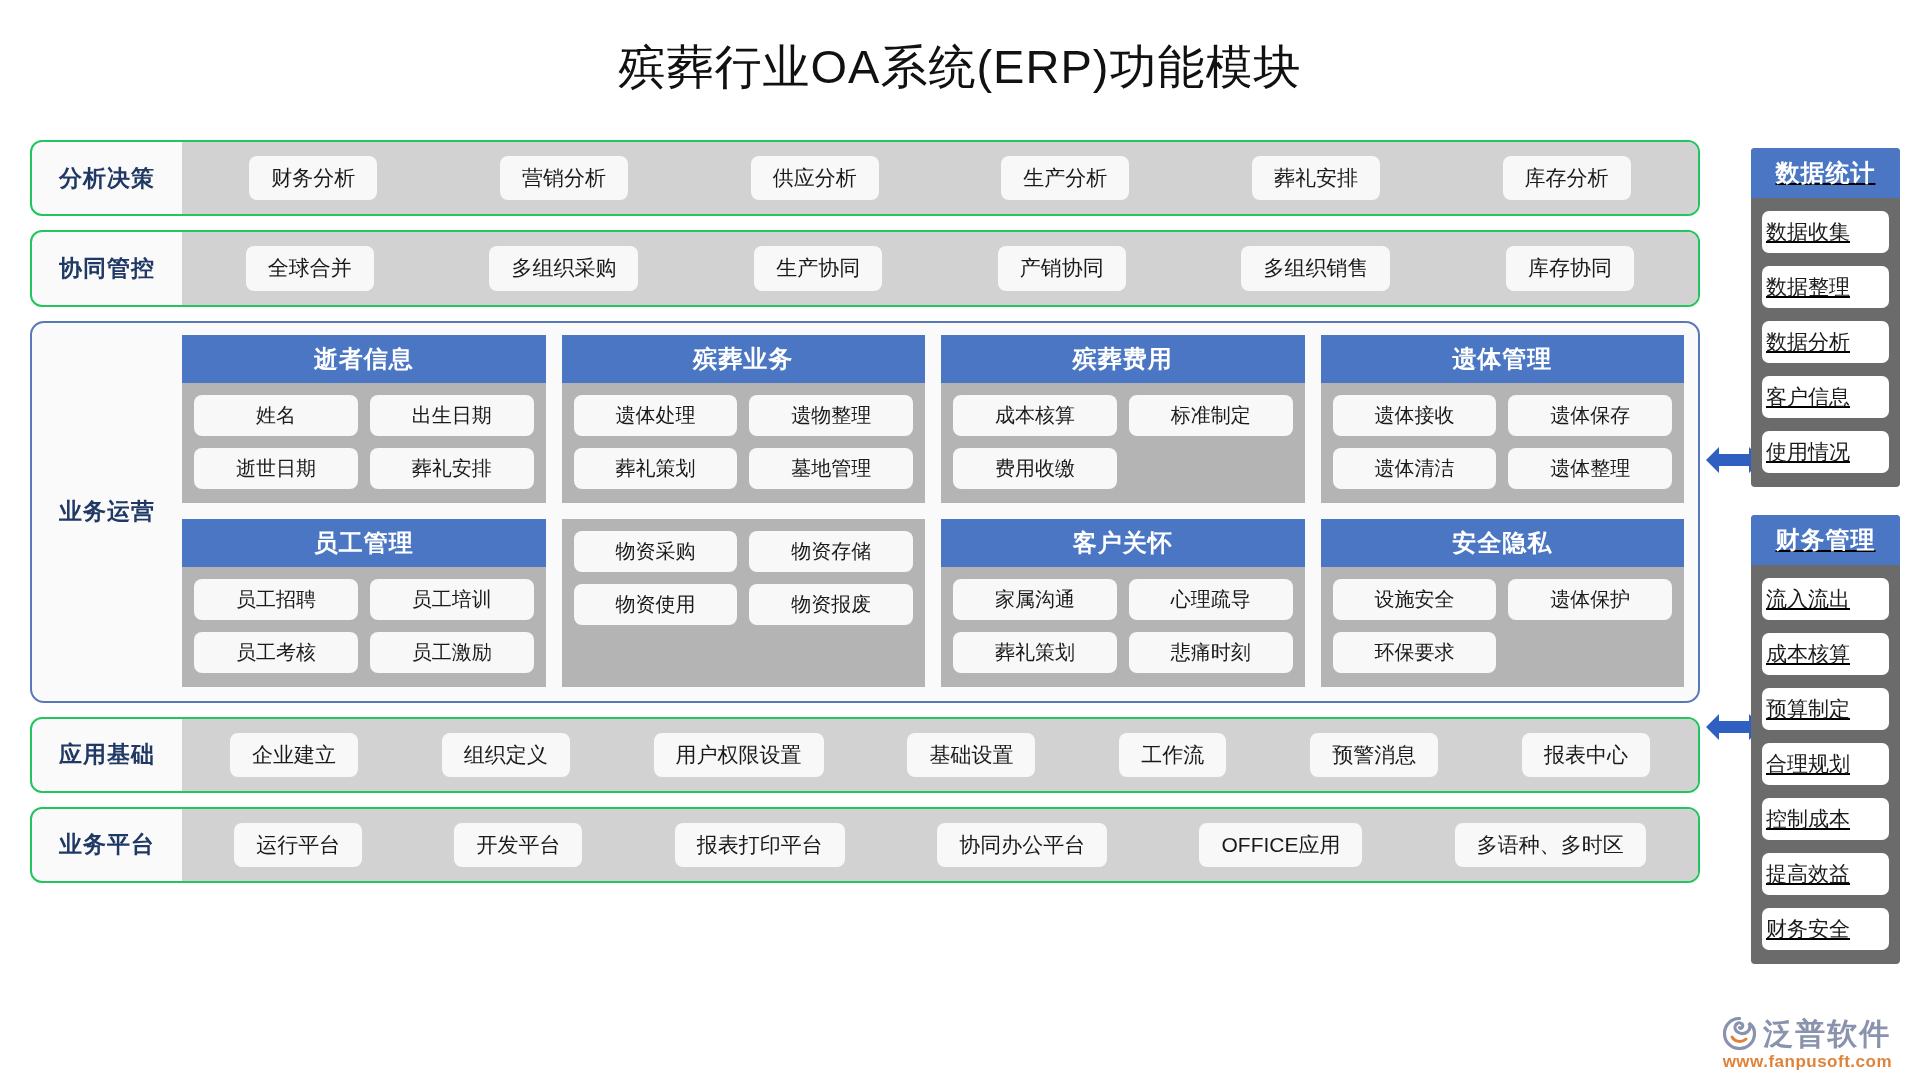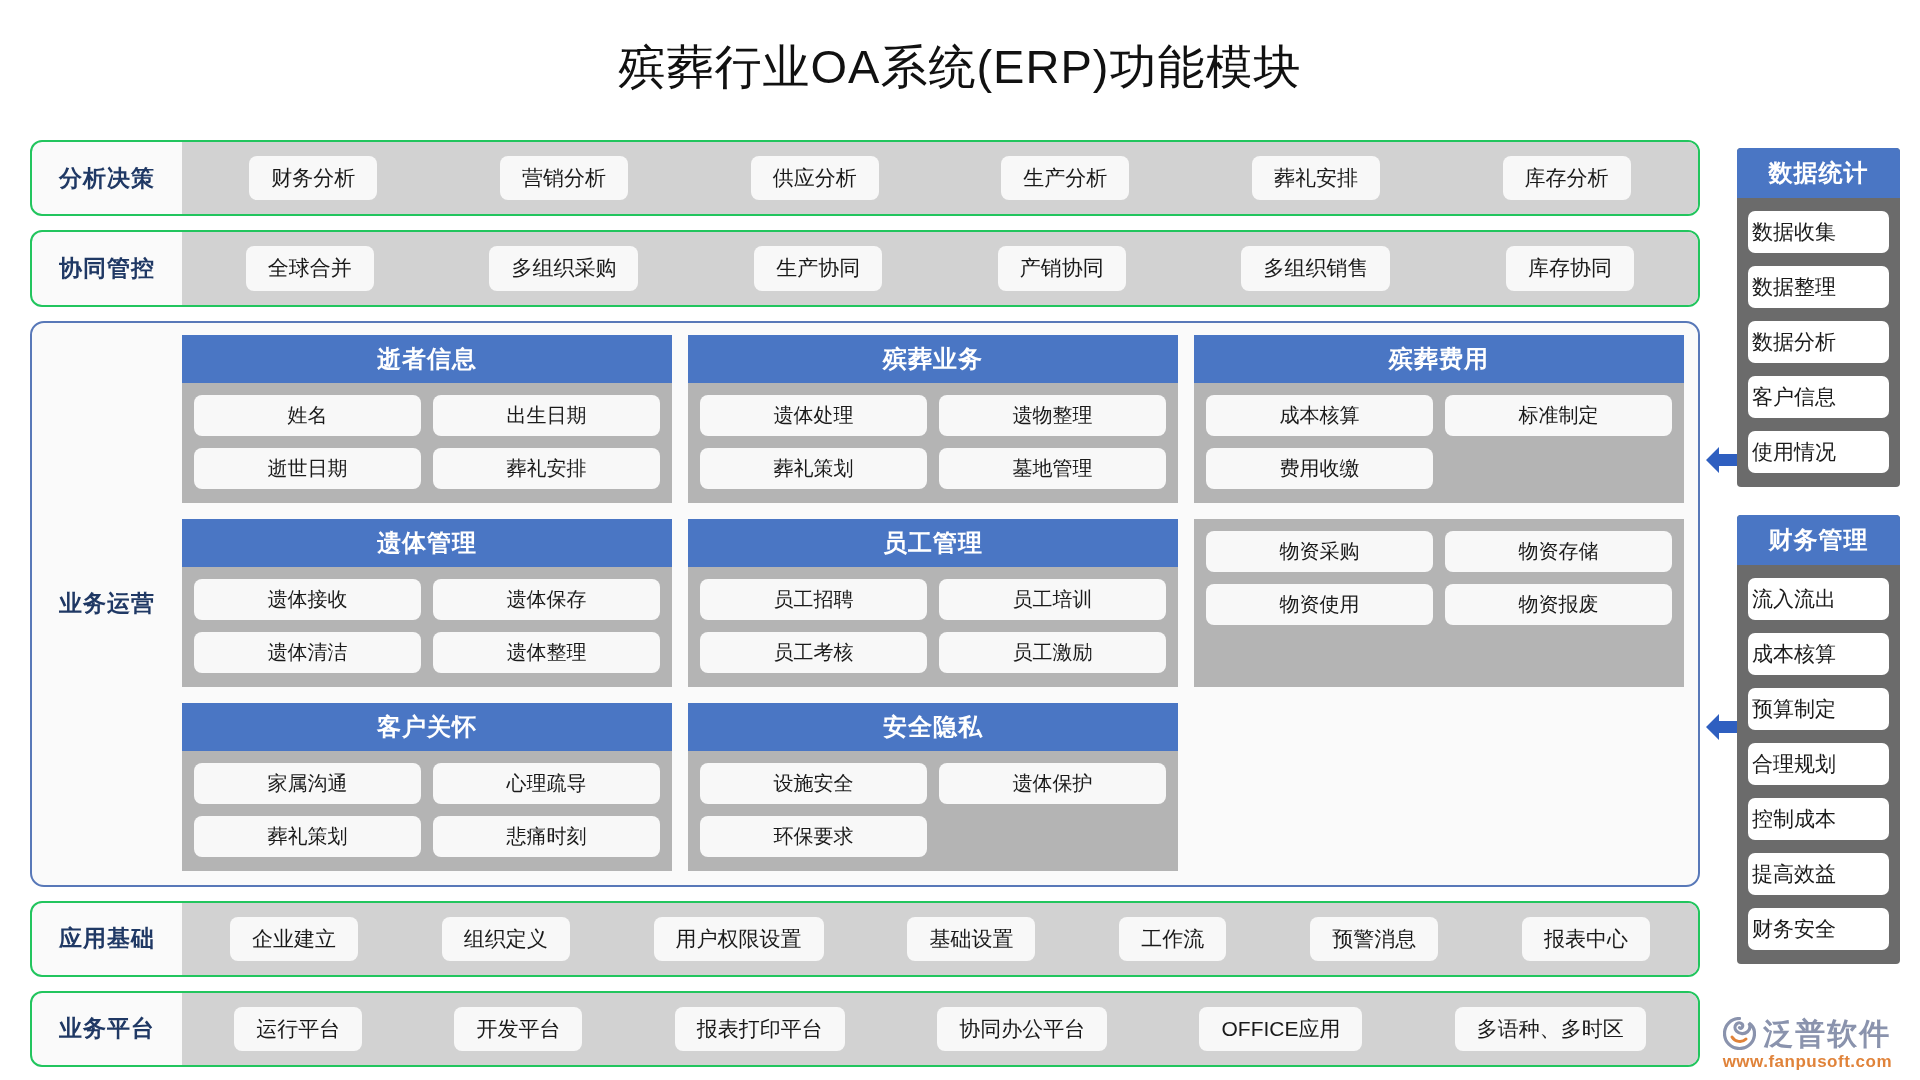--- a/index.html
+++ b/index.html
@@ -94,21 +94,21 @@
     justify-content: center;
     font-size: 23px;
     font-weight: bold;
     color: #1f3864;
     letter-spacing: 1px;
     white-space: nowrap;
   }
   .ops-grid {
     flex: 1 1 auto;
     display: grid;
-    grid-template-columns: repeat(3, 1fr);
+    grid-template-columns: repeat(4, 1fr);
     gap: 16px 16px;
     padding: 12px 14px 14px 0;
   }
   .card {
     display: flex;
     flex-direction: column;
     background: #b4b4b4;
     border-radius: 2px;
   }
   .card-head {
@@ -137,21 +137,22 @@
     font-size: 20px;
   }
   .card-body.two-col .pill {
     flex: 0 0 calc(50% - 6px);
   }
 
   
   .sidebar {
     position: absolute;
     right: 20px; top: 148px;
-    width: 163px;
+    width: 149px;
+    text-decoration: underline;
   }
   .side-panel {
     background: #6b6b6b;
     border-radius: 4px;
     overflow: hidden;
     margin-bottom: 28px;
     padding-bottom: 14px;
   }
   .side-head {
     background: #4a76c4;

